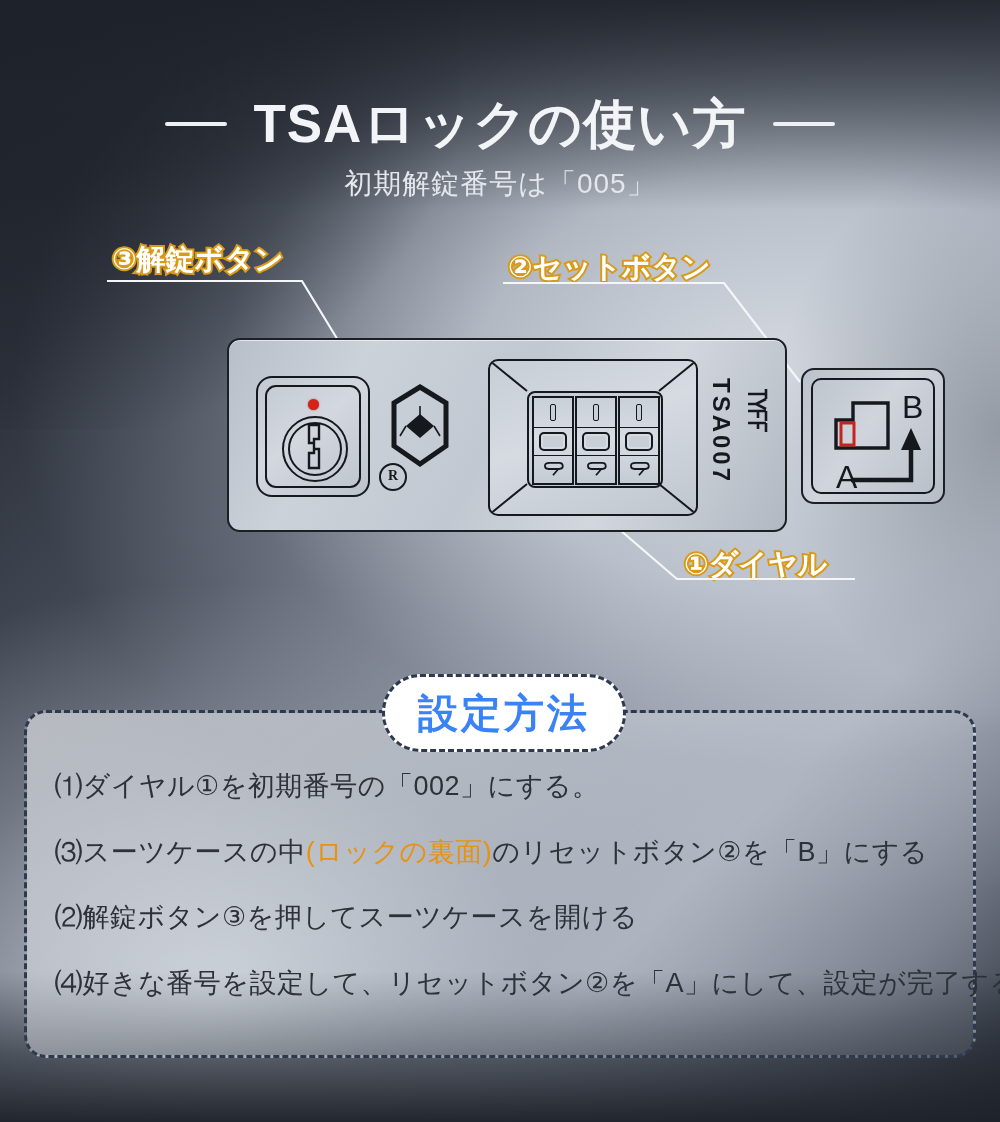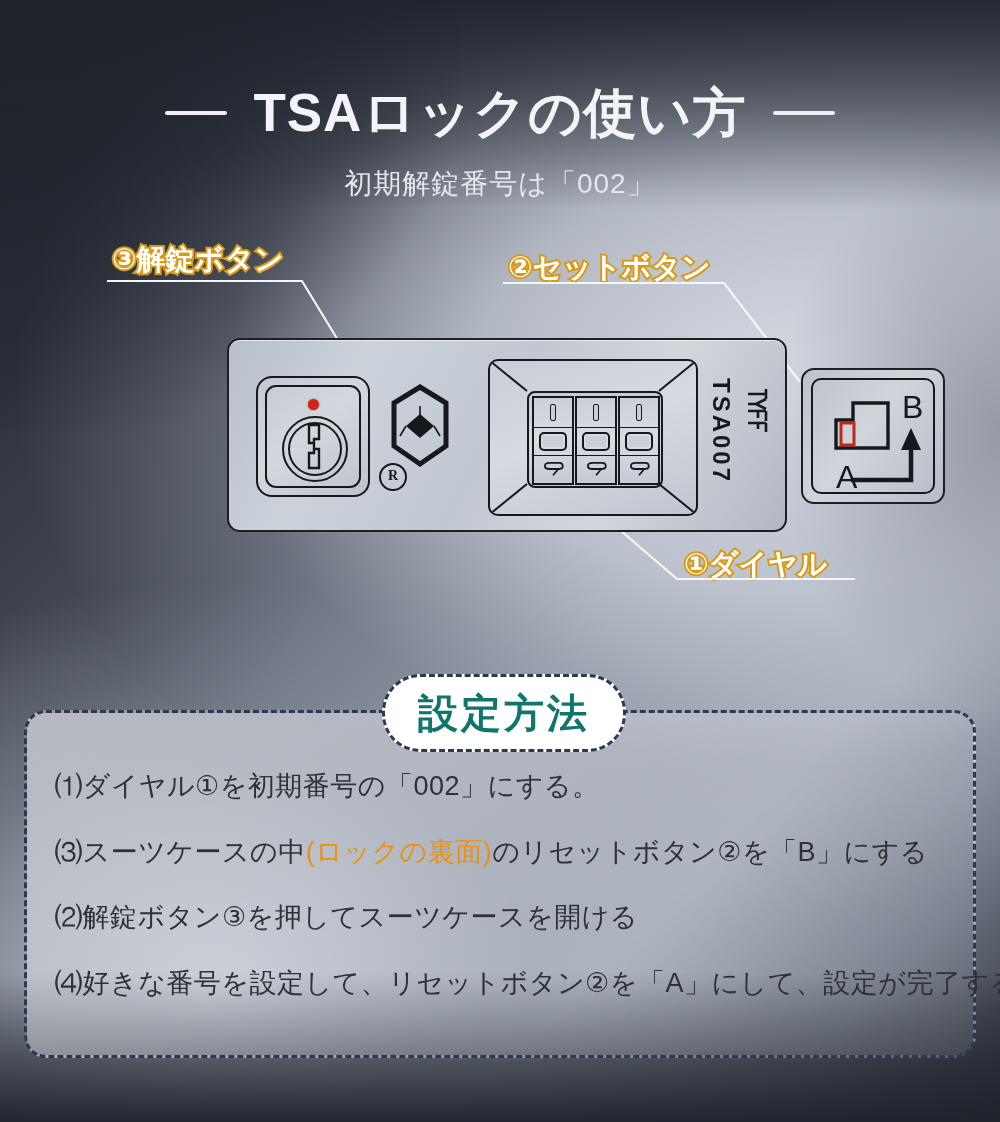--- a/index.html
+++ b/index.html
@@ -23,21 +23,21 @@
     background:radial-gradient(ellipse at 0% 0%, rgba(26,30,38,0.95) 0%, rgba(30,34,43,0.5) 45%, rgba(30,34,43,0) 75%);
     pointer-events:none;}
   .vig-bottom{position:absolute;left:0;bottom:0;width:1000px;height:150px;
     background:linear-gradient(0deg,rgba(30,34,43,0.97) 0%,rgba(33,38,47,0.62) 45%,rgba(40,45,55,0.0) 100%);
     pointer-events:none;}
   .vig-right{position:absolute;right:0;top:150px;width:230px;height:560px;
     background:radial-gradient(ellipse at 100% 50%, rgba(40,45,56,0.30) 0%, rgba(40,45,56,0.0) 70%);
     pointer-events:none;}
 
   
-  .title-row{position:absolute;left:0;top:86px;width:1000px;display:flex;align-items:center;justify-content:center;gap:26px;}
+  .title-row{position:absolute;left:0;top:97px;width:1000px;display:flex;align-items:center;justify-content:center;gap:26px;}
   .title-dash{width:62px;height:4px;background:#eef0f3;border-radius:2px;}
   .title-text{
     font-size:53px;font-weight:bold;color:#f2f4f7;letter-spacing:1px;
     font-family:"Liberation Sans","DejaVu Sans",sans-serif;line-height:1;
   }
   .subtitle{position:absolute;left:0;top:165px;width:1000px;text-align:center;
     font-size:28px;color:#e4e7ec;letter-spacing:1px;}
 
   
   .callout{position:absolute;font-size:29px;font-weight:bold;color:#ffffff;
@@ -102,21 +102,21 @@
   .sidepanel{position:absolute;left:801px;top:368px;width:140px;height:132px;
     border:2.5px solid #1c1f24;border-radius:13px;
     background:linear-gradient(125deg,#bcc2cb,#d0d5dc 45%,#b7bdc7);}
   .sidepanel-in{position:absolute;left:8px;top:8px;right:8px;bottom:8px;
     border:2.5px solid #15181c;border-radius:10px;}
 
   
   .pill{position:absolute;left:382px;top:674px;width:238px;height:72px;
     background:#ffffff;border:3px dashed #2e3950;border-radius:38px;
     display:flex;align-items:center;justify-content:center;z-index:5;}
-  .pill span{font-size:40px;font-weight:bold;color:#0f766e;letter-spacing:3px;}
+  .pill span{font-size:40px;font-weight:bold;color:#3b82f6;letter-spacing:3px;}
 
   
   .insbox{position:absolute;left:24px;top:710px;width:952px;height:348px;
     border:3px dashed #2e3950;border-radius:22px;
     background:linear-gradient(145deg,rgba(239,241,244,0.62),rgba(205,211,220,0.30) 60%,rgba(170,177,189,0.18));
     box-sizing:border-box;}
   .ins-list{position:absolute;left:55px;top:772px;width:900px;}
   .ins-item{font-size:27px;color:#2d3138;letter-spacing:0.5px;margin-bottom:36px;line-height:1.1;white-space:nowrap;}
   .hl{color:#e8920f;}
 </style>
@@ -128,21 +128,21 @@
   <div class="vig-topleft"></div>
   <div class="vig-top"></div>
   <div class="vig-right"></div>
   <div class="vig-bottom"></div>
 
   <div class="title-row">
     <div class="title-dash"></div>
     <div class="title-text">TSAロックの使い方</div>
     <div class="title-dash"></div>
   </div>
-  <div class="subtitle">初期解錠番号は「002」</div>
+  <div class="subtitle">初期解錠番号は「005」</div>
 
   <div class="callout callout-3">③解錠ボタン</div>
   <div class="callout callout-2">②セットボタン</div>
   <div class="callout callout-1">①ダイヤル</div>
 
   <svg style="position:absolute;left:0;top:0;width:1000px;height:1122px;pointer-events:none;">
     <polyline points="107,281 302,281 361,378" fill="none" stroke="#f4f6f8" stroke-width="2.2"></polyline>
     <polyline points="503,283 724,283 800,382" fill="none" stroke="#f4f6f8" stroke-width="2.2"></polyline>
     <polyline points="855,579 677,579 570,487" fill="none" stroke="#f4f6f8" stroke-width="2.2"></polyline>
   </svg>

